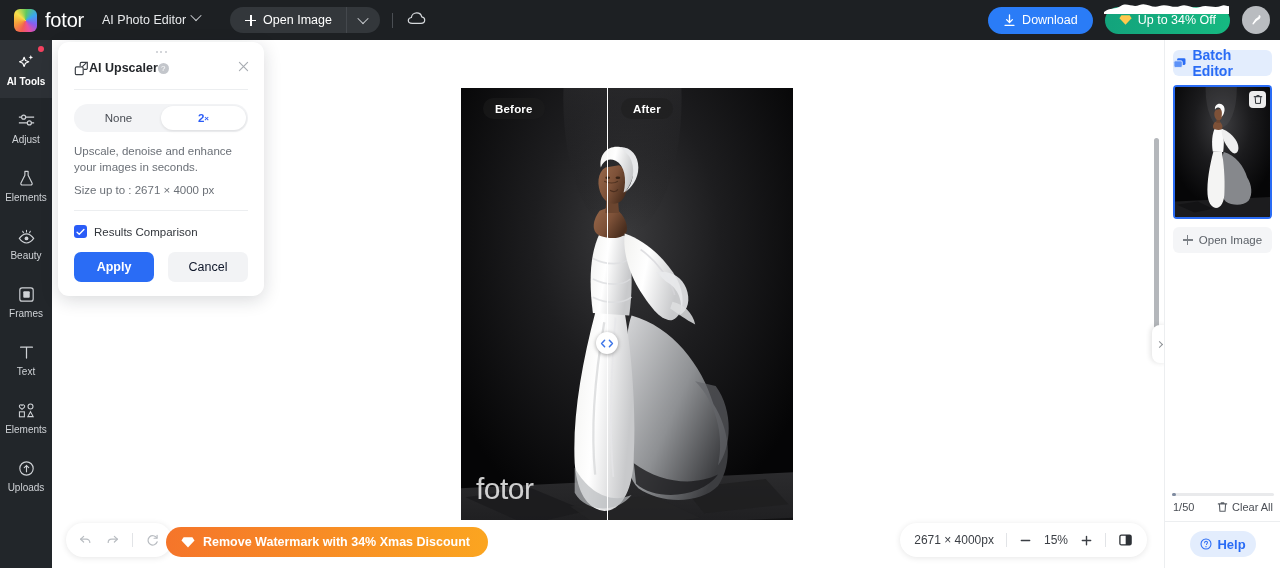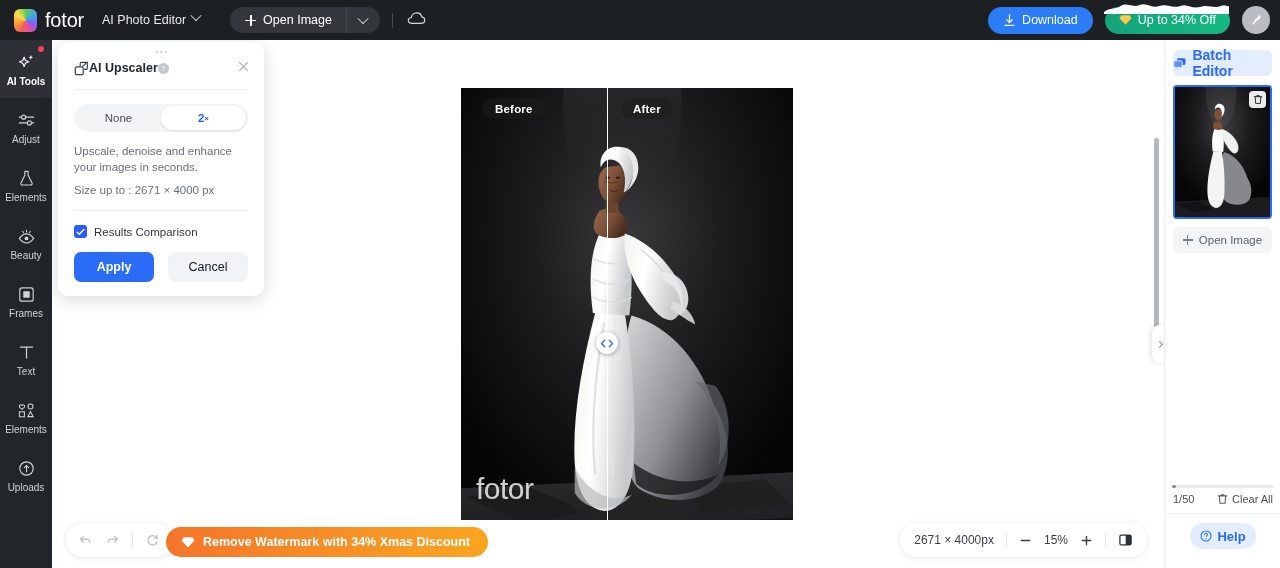--- a/index.html
+++ b/index.html
@@ -259,21 +259,21 @@
   .open-img-btn {
     margin: 8px 8px 0 8px; height: 26px; border-radius: 6px; background: #f4f5f7;
     color: #5c6168; font-size: 11.5px; display: flex; align-items: center;
     justify-content: center; gap: 6px; cursor: pointer;
   }
   .plus-g { position: relative; width: 10px; height: 10px; flex: none; }
   .plus-g::before, .plus-g::after { content:""; position:absolute; background:#7b8086; }
   .plus-g::before { left:0; top:4.3px; width:10px; height:1.3px; }
   .plus-g::after { top:0; left:4.3px; height:10px; width:1.3px; }
 
-  .rfoot { position: absolute; left: 0; bottom: 8px; width: 116px; text-align: center; }
+  .rfoot { position: absolute; left: 0; bottom: 0; width: 116px; text-align: center; }
   .rbar-track {
     margin: 0 7px; height: 3px; border-radius: 2px; background: #e9eaec;
     position: relative; cursor: pointer;
   }
   .rbar-fill {
     position: absolute; left: 0; top: 0; height: 3px; width: 4px;
     border-radius: 2px; background: #7f8ba0;
   }
   .rcount-row {
     display: flex; align-items: center; padding: 5px 8px 0 8px;

